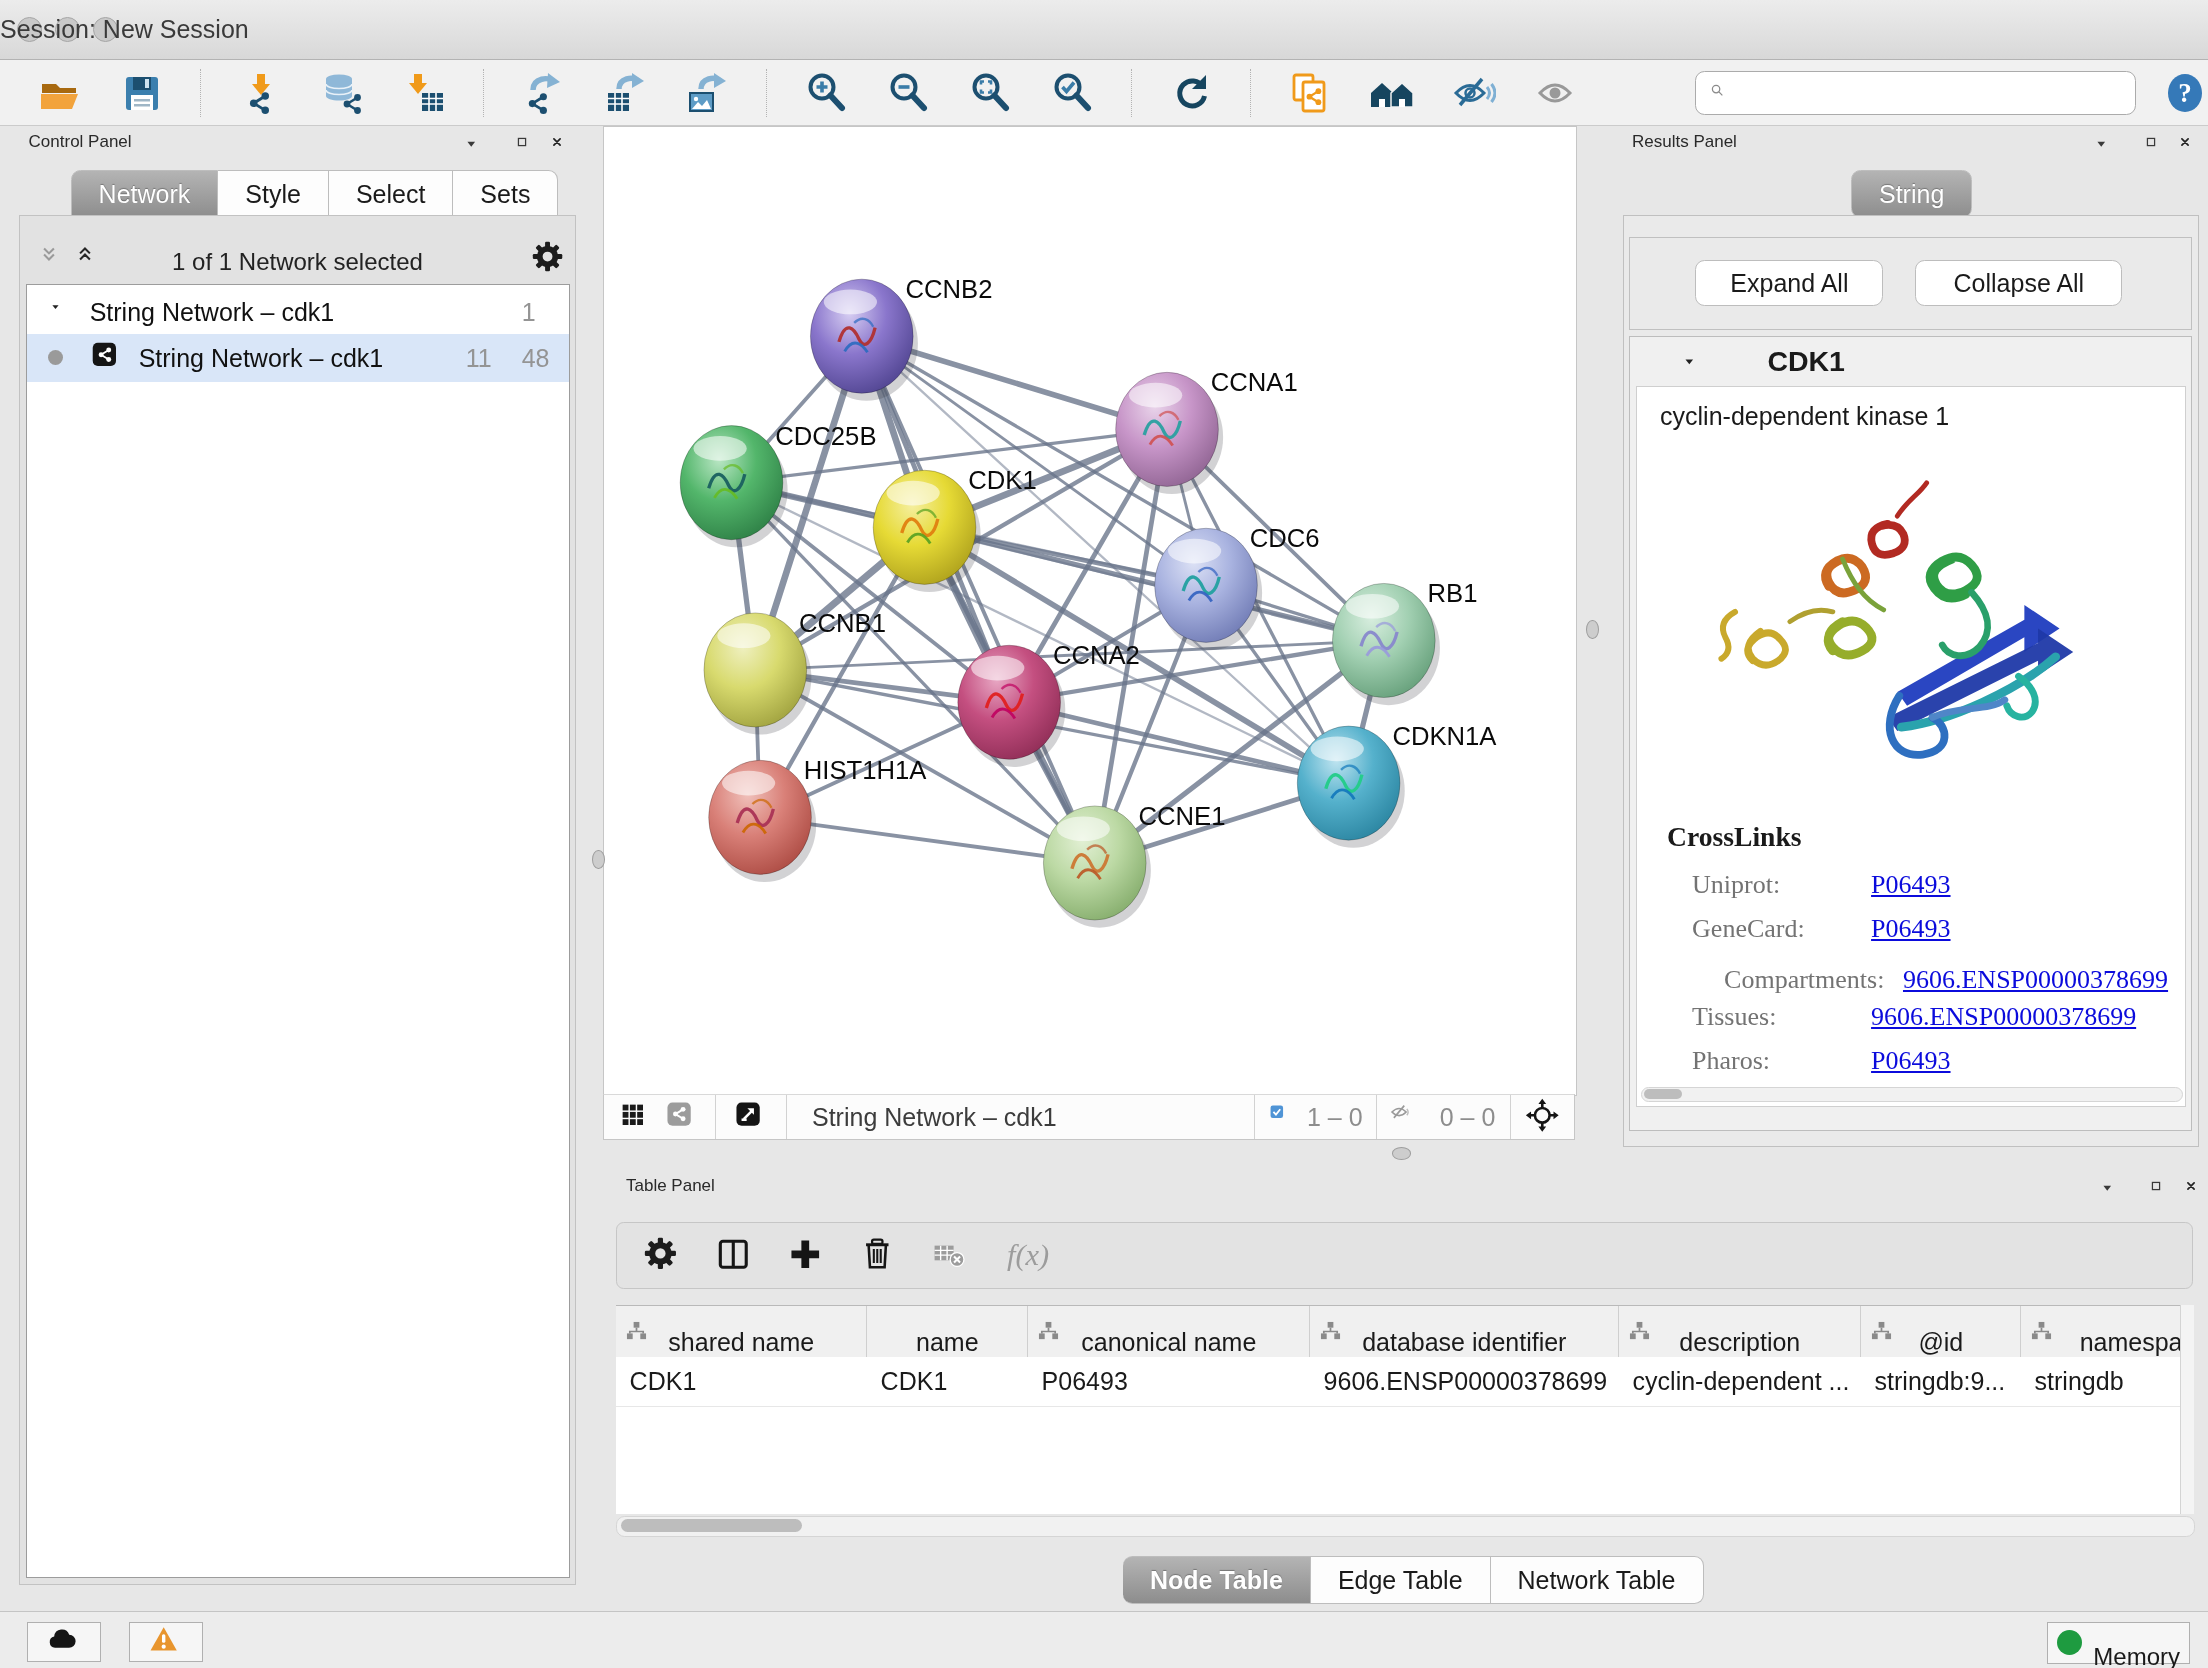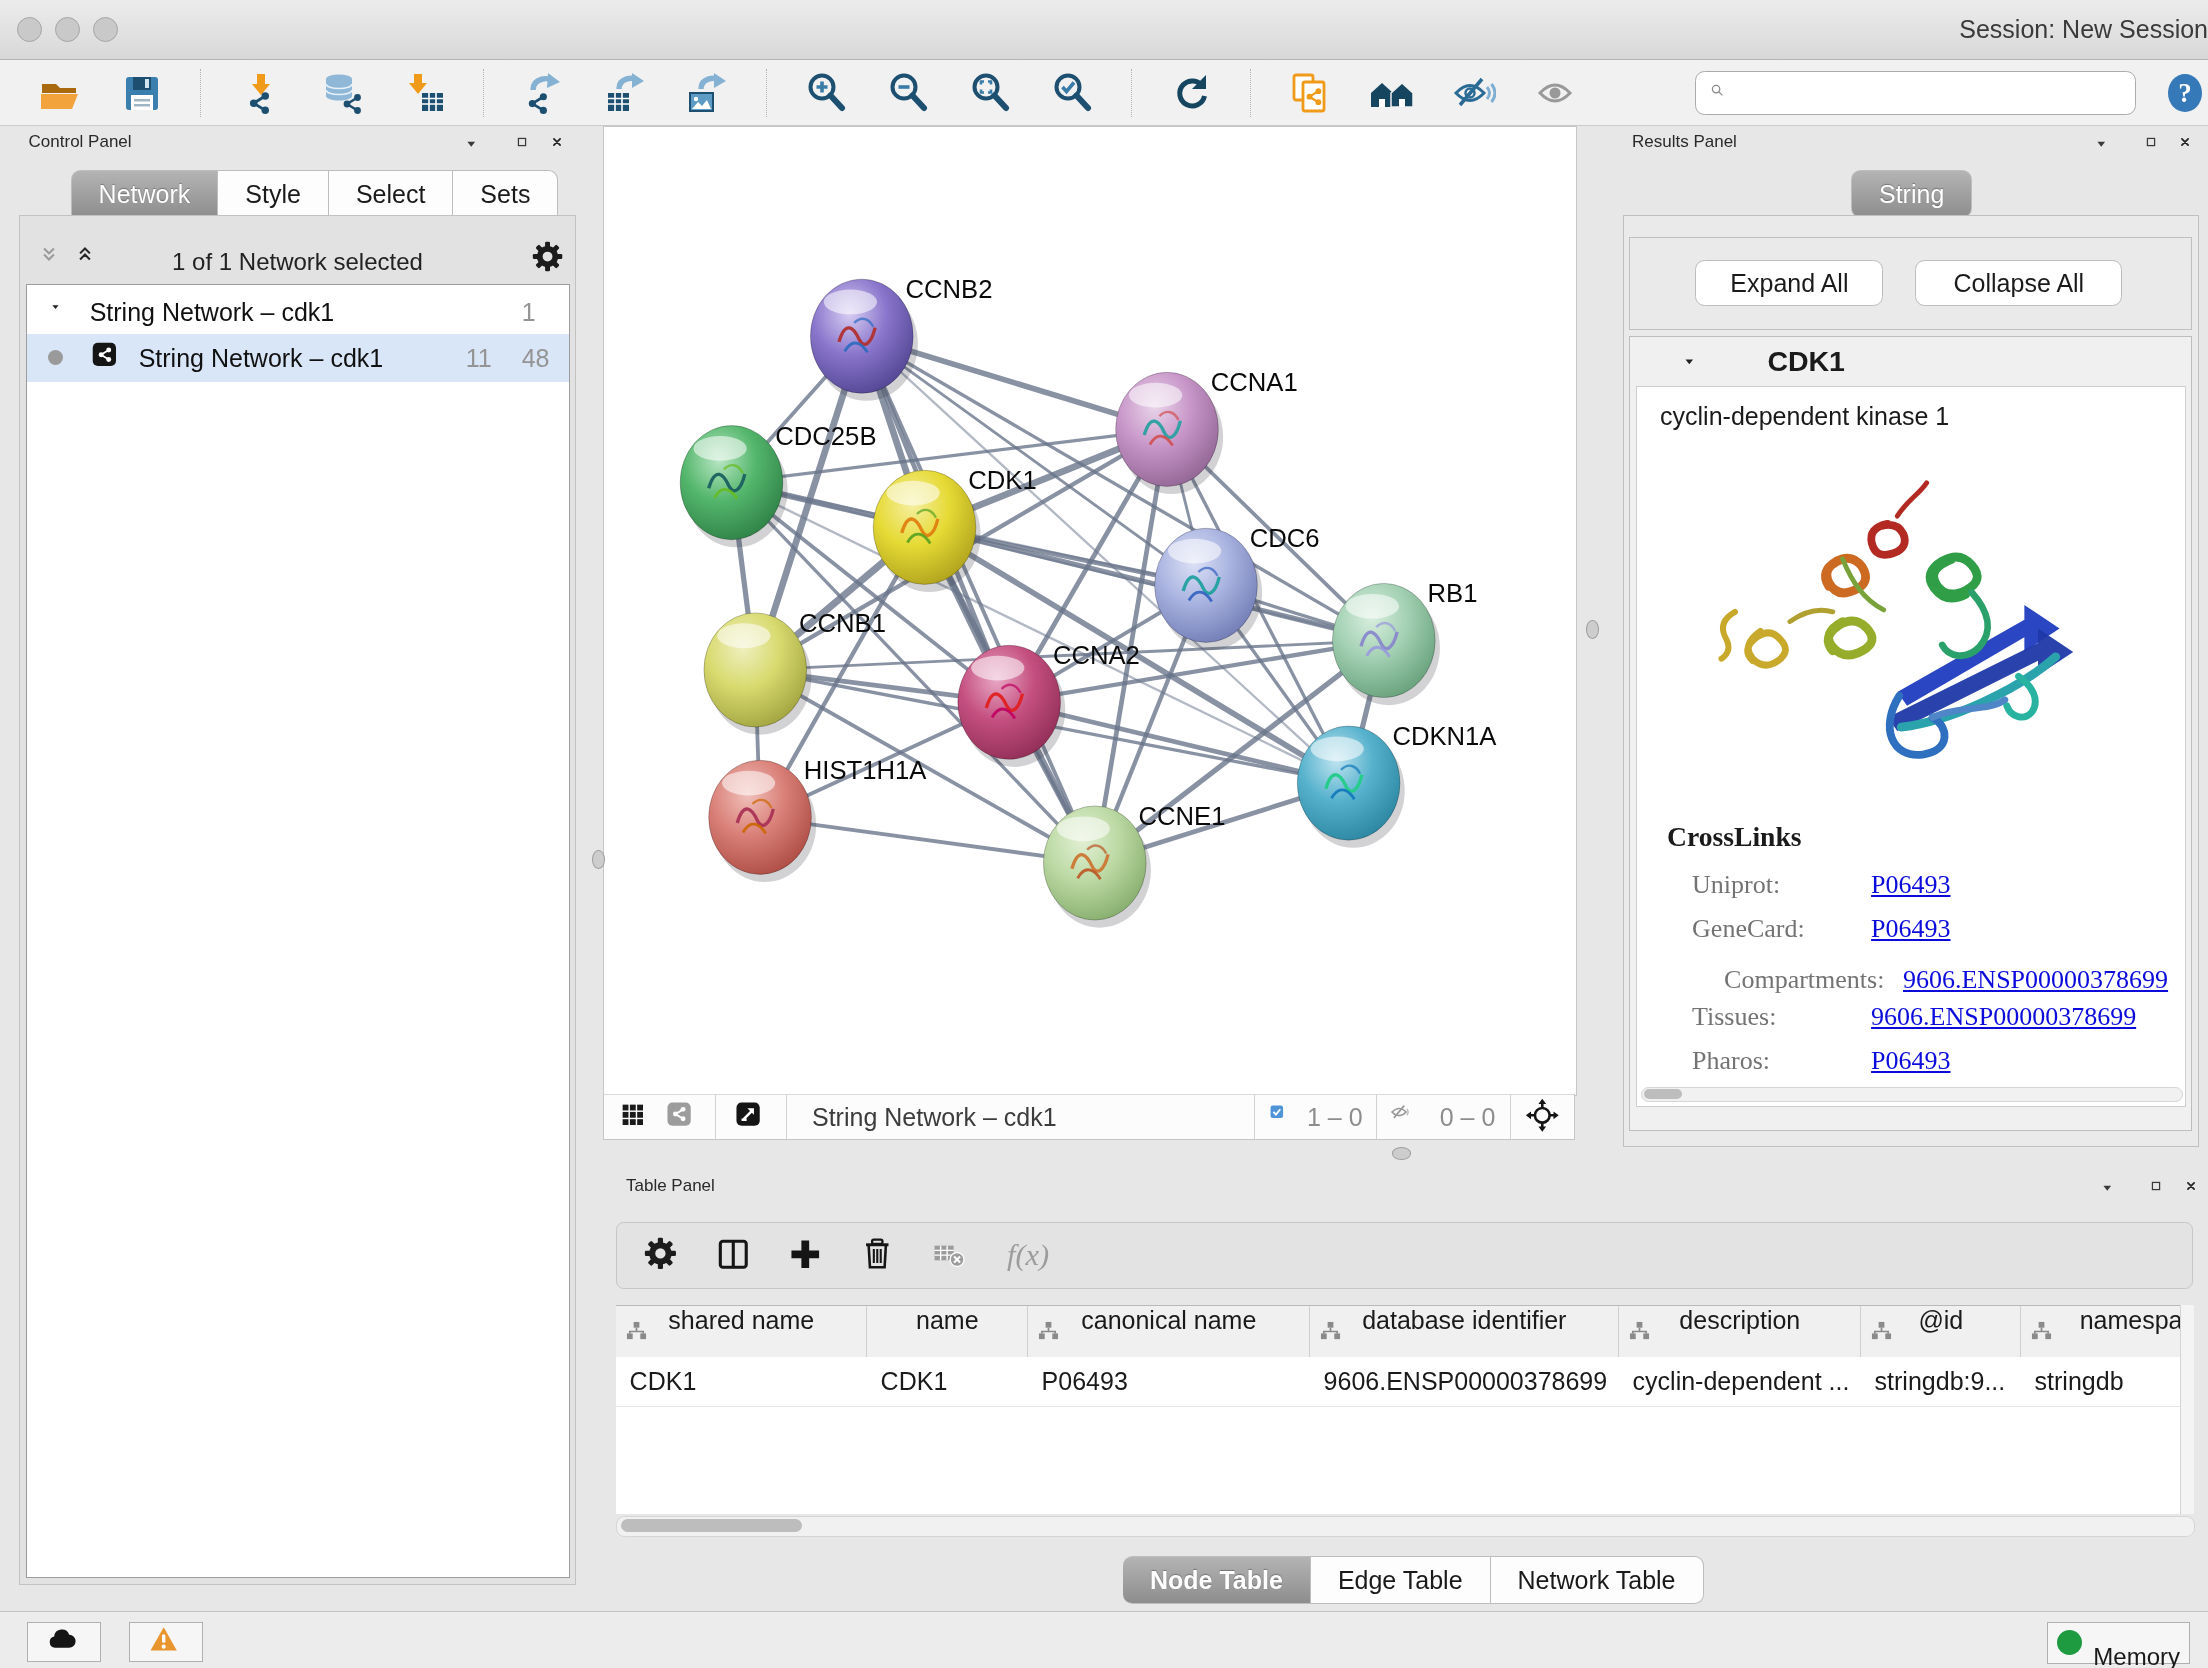--- a/index.html
+++ b/index.html
@@ -1,20 +1,20 @@
 <!DOCTYPE html>
 <html style="font-size:15px"><head>
 <meta charset="utf-8">
 <style>
   html,body{margin:0;padding:0;background:#d0d0d0;font-family:"Liberation Sans",sans-serif;}
   .win{position:relative;width:2208px;height:1668px;background:#e7e7e7;overflow:hidden;color:#1a1a1a;}
   .abs{position:absolute;}
   .titlebar{left:0;top:0;width:2208px;height:59px;background:linear-gradient(#ececec,#d8d8d8);border-bottom:1px solid #b3b3b3;}
   .tl{width:23px;height:23px;border-radius:50%;background:#c9c9c9;border:1px solid #a6a6a6;top:17px;}
-  .title-text{width:2208px;top:15px;text-align:right;font-size:25px;color:#3a3a3a;}
+  .title-text{width:2208px;top:15px;text-align:left;font-size:25px;color:#3a3a3a;}
   .toolbar{left:0;top:60px;width:2208px;height:66px;background:#f1f1f1;border-bottom:1px solid #cbcbcb;display:flex;align-items:center;padding-left:36px;box-sizing:border-box;}
   .tbtn{width:46px;height:46px;display:flex;align-items:center;justify-content:center;margin-right:36px;}
   .tsep{width:0;height:48px;border-left:1.9px dotted #b3b3b3;margin-right:36px;}
   .searchbox{width:468px;height:44px;background:#fff;border:1px solid #ababab;border-radius:9.5px;display:flex;align-items:center;padding-left:11.4px;box-sizing:border-box;margin-left:80px;}
   .searchbox input{border:none;outline:none;font-size:23px;width:399px;font-family:"Liberation Sans",sans-serif;background:transparent;}
   .panel-title{font-size:17px;color:#2a2a2a;}
   .pico{display:inline-flex;}
   .tabbar-tab{display:inline-block;height:46px;line-height:46px;padding:0 27px;font-size:25px;background:#fdfdfd;border:1px solid #bdbdbd;border-left:none;color:#1a1a1a;}
   .tab-first{border-left:1px solid #bdbdbd;border-radius:9.5px 0 0 0;}
   .tab-last{border-radius:0 9.5px 0 0;}
@@ -35,21 +35,21 @@
   .rp-box{background:#eaeaea;border:1px solid #c0c0c0;}
   .rp-btn{background:#fff;border:1px solid #bdbdbd;border-radius:9.5px;font-size:25px;text-align:center;}
   .cdk-box{background:#f0f0f0;border:1px solid #bdbdbd;}
   .cdk-inner{background:#fff;border:1px solid #cfcfcf;}
   .serif{font-family:"Liberation Serif",serif;}
   .xl-label{font-size:26px;color:#737373;}
   .xl-link{font-size:26px;color:#0b0bdC;text-decoration:underline;cursor:pointer;}
   .tp-toolbar{background:#e3e3e3;border:1px solid #c6c6c6;border-radius:7.6px;display:flex;align-items:center;padding-left:27px;box-sizing:border-box;}
   .tp-ico{margin-right:34px;display:flex;align-items:center;}
   .thead{display:flex;background:#f0f0f0;border-top:1px solid #b9b9b9;border-bottom:1px solid #b9b9b9;overflow:hidden;}
-  .th{position:relative;height:51px;border-right:1px solid #cfcfcf;display:flex;align-items:flex-start;justify-content:center;font-size:25px;color:#1a1a1a;flex-shrink:0;box-sizing:border-box;}
+  .th{position:relative;height:51px;border-right:1px solid #cfcfcf;display:flex;align-items:flex-end;justify-content:center;font-size:25px;color:#1a1a1a;flex-shrink:0;box-sizing:border-box;}
   .th .sitemap{position:absolute;left:9.5px;top:15px;}
   .trow{display:flex;background:#fff;overflow:hidden;}
   .td{height:49px;line-height:49px;font-size:25px;padding-left:13.3px;box-sizing:border-box;flex-shrink:0;white-space:nowrap;overflow:hidden;}
   .hscroll{background:#f1f1f1;border:1px solid #d5d5d5;border-radius:8.6px;}
   .hthumb{background:#bdbdbd;border-radius:6.7px;}
   .statusbar{left:0;top:1611px;width:2208px;height:57px;background:#ececec;border-top:1px solid #c4c4c4;}
   .sbtn{background:#f6f6f6;border:1.9px solid #b0b0b0;display:flex;align-items:center;justify-content:center;}
   .memdot{width:25px;height:25px;border-radius:50%;background:#1e9b40;margin-right:11.4px;}
   svg{display:block;}
 </style>

